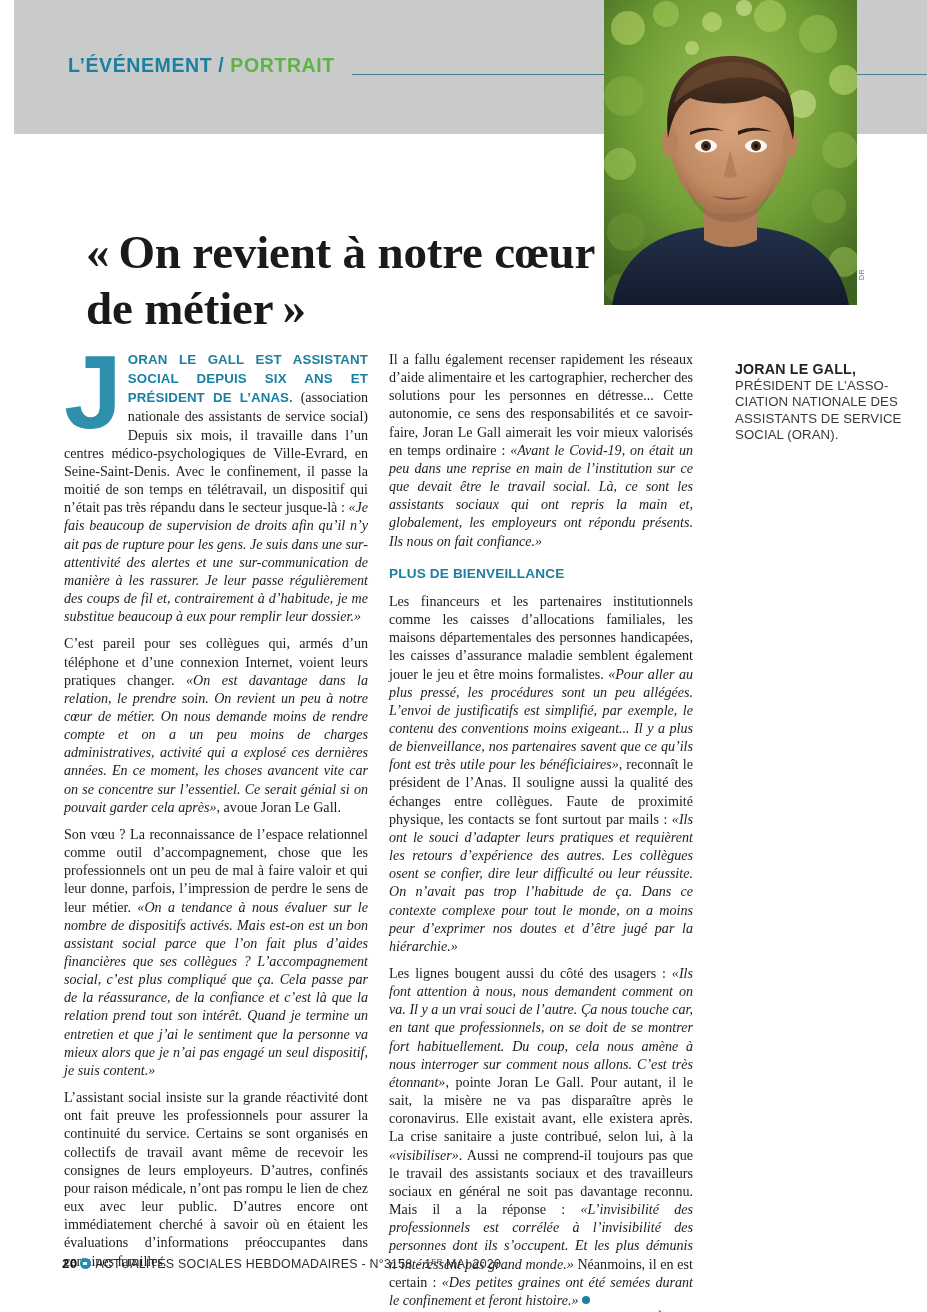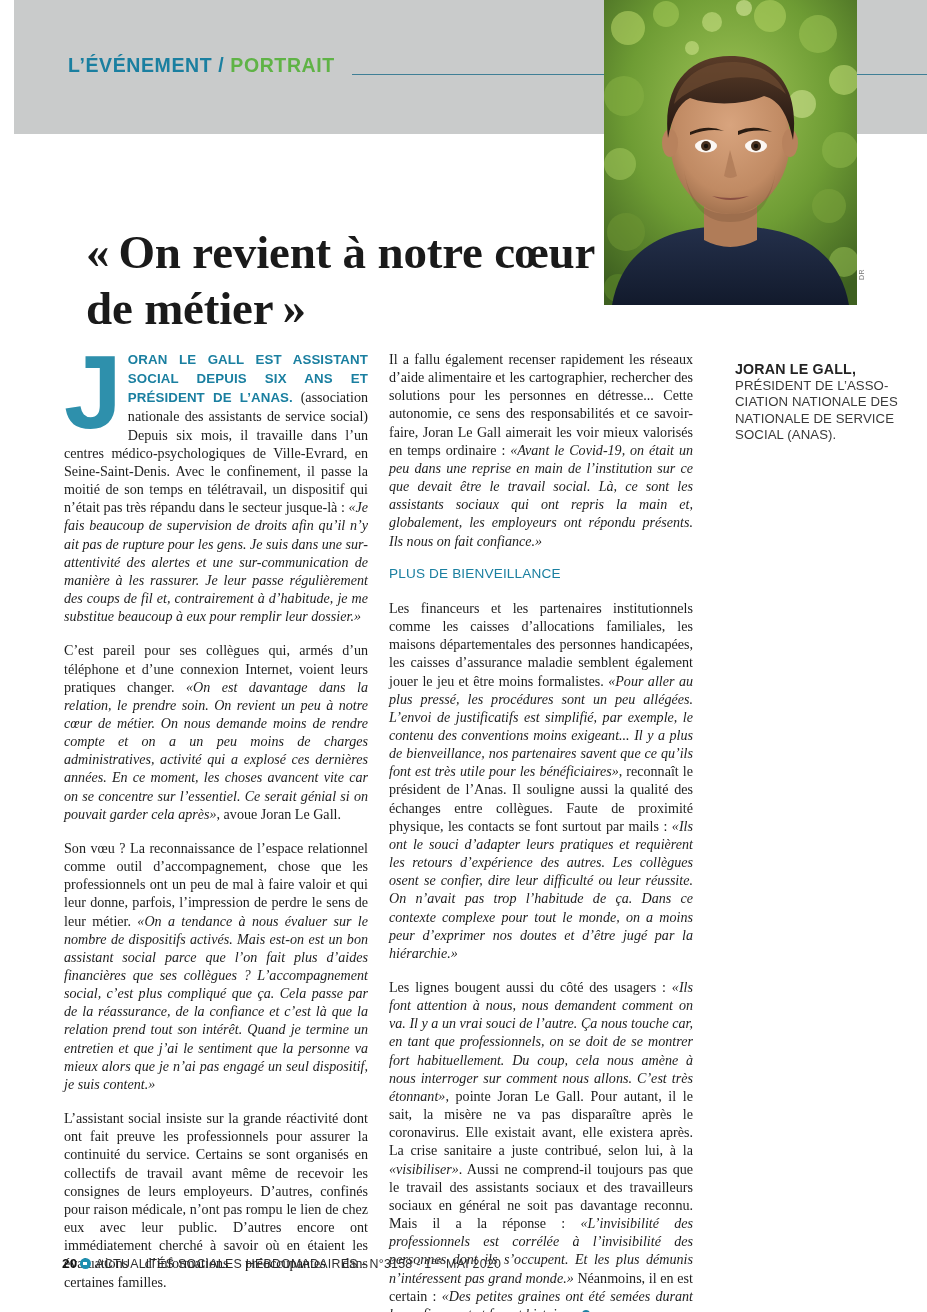--- a/index.html
+++ b/index.html
@@ -129,21 +129,21 @@
     color: #1c1c1c;
     text-align: justify;
     hyphens: auto;
   }
   .col-1 { left: 64px; }
   .col-2 { left: 389px; }
 
   .col p {
     margin: 0;
   }
-  .col p + p { margin-top: 16px; }
+  .col p + p { margin-top: 9px; }
 
   .lead-bold {
     font-family: "Liberation Sans", sans-serif;
     font-weight: bold;
     font-size: 13.3px;
     color: #1a7fa0;
     letter-spacing: .1px;
   }
   em, .it {
     font-style: italic;
@@ -156,21 +156,21 @@
     font-weight: bold;
     font-size: 104px;
     line-height: 80px;
     color: #2e90ac;
     margin: 2px 6px 0 0;
     padding: 0;
   }
 
   .subhead {
     font-family: "Liberation Sans", sans-serif;
-    font-weight: normal;
+    font-weight: bold;
     font-size: 13.6px;
     color: #1a7fa0;
     letter-spacing: .15px;
     margin-top: 15px !important;
     margin-bottom: 1px;
   }
 
   .end-dot {
     display: inline-block;
     width: 8px;
@@ -314,21 +314,21 @@
 
       <path d="M108 196 Q126 204 145 196 Q126 200 108 196 Z" fill="#8a4f42"></path>
 
       <path d="M80 170 C86 210 104 222 126 222 C148 222 166 210 172 170 C166 206 148 214 126 214 C104 214 86 206 80 170 Z" fill="#6d4a33" opacity="0.28"></path>
     </svg>
   </div>
   <div class="photo-credit">DR</div>
 
   <div class="caption">
     <span class="cap-name">JORAN LE GALL,</span>
-    <span class="cap-role">PRÉSIDENT DE L’ASSO-CIATION NATIONALE DES NATIONALE DE SERVICE SOCIAL (ANAS).</span>
+    <span class="cap-role">PRÉSIDENT DE L’ASSO-CIATION NATIONALE DES ASSISTANTS DE SERVICE SOCIAL (ORAN).</span>
   </div>
 
   <h1 class="headline">« On revient à notre cœur de métier »</h1>
 
   <div class="col col-1">
     <p>
       <span class="dropcap">J</span><span class="lead-bold">ORAN LE GALL EST ASSISTANT SOCIAL DEPUIS SIX ANS ET PRÉSIDENT DE L’ANAS.</span><span> (association nationale des assistants de service social) Depuis six mois, il travaille dans l’un centres médico-psychologiques de Ville-Evrard, en Seine-Saint-Denis. Avec le confinement, il passe la moitié de son temps en télétravail, un dispositif qui n’était pas très répandu dans le secteur jusque-là : </span><span class="it">«Je fais beaucoup de supervision de droits afin qu’il n’y ait pas de rupture pour les gens. Je suis dans une sur-attentivité des alertes et une sur-communication de manière à les rassurer. Je leur passe régulièrement des coups de fil et, contrairement à d’habitude, je me substitue beaucoup à eux pour remplir leur dossier.»</span>
     </p>
     <p>
       <span>C’est pareil pour ses collègues qui, armés d’un téléphone et d’une connexion Internet, voient leurs pratiques changer. </span><span class="it">«On est davantage dans la relation, le prendre soin. On revient un peu à notre cœur de métier. On nous demande moins de rendre compte et on a un peu moins de charges administratives, activité qui a explosé ces dernières années. En ce moment, les choses avancent vite car on se concentre sur l’essentiel. Ce serait génial si on pouvait garder cela après»</span><span>, avoue Joran Le Gall.</span>

